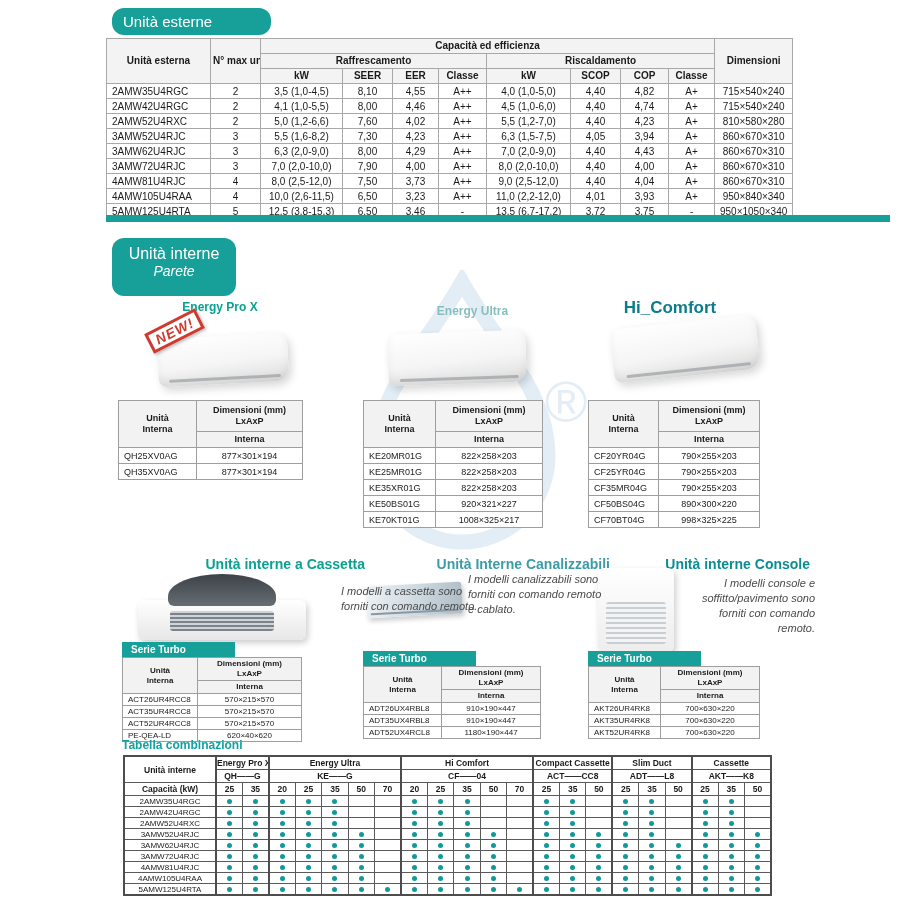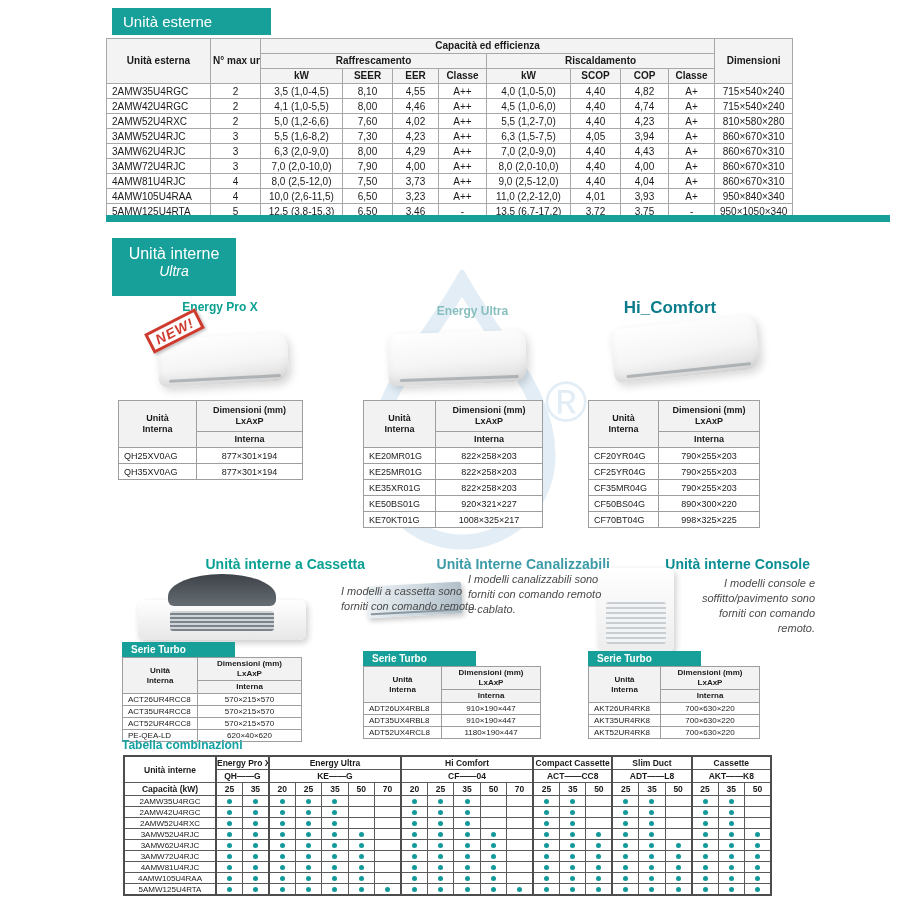--- a/index.html
+++ b/index.html
@@ -6,21 +6,21 @@
     --teal:#17A099;
     --dot:#12999B;
     --wm:#CBDFEF;
     --red:#CE3A2E;
   }
   html,body{margin:0;padding:0;background:#fff;}
   #page{position:relative;width:900px;height:900px;background:#ffffff;overflow:hidden;
         font-family:"Liberation Sans",sans-serif;color:#1a1a1a;}
 
   
-  .tbox{position:absolute;background:var(--teal);color:#fff;}
+  .tbox{position:absolute;background:var(--teal);color:#fff;border-radius:12px;}
   .tbox .l1{font-size:16px;line-height:1.2;}
   .tbox .l2{font-size:14px;font-style:italic;line-height:1.2;}
 
   
   table{border-collapse:collapse;}
   .outdoor{position:absolute;left:106px;top:38px;width:686px;table-layout:fixed;font-size:10px;}
   .outdoor th,.outdoor td{border:1px solid #A8A8A8;text-align:center;padding:0 2px;overflow:hidden;white-space:nowrap;}
   .outdoor thead th{background:#F3F3F3;font-weight:bold;height:14px;line-height:1.2;}
   .outdoor tbody td{background:#fff;height:14px;}
   .outdoor tbody td:first-child{text-align:left;padding-left:5px;}
@@ -246,21 +246,21 @@
           <td>-</td>
           <td>950×1050×340</td>
         </tr>
       </tbody>
   </table>
 
   <div class="teal-strip"></div>
 
   <div class="tbox" style="left:112px;top:238px;width:124px;height:52px;text-align:center;padding-top:6px;">
     <div class="l1">Unità interne</div>
-    <div class="l2">Ultra</div>
+    <div class="l2">Parete</div>
   </div>
 
   <svg class="watermark" width="240" height="300" viewBox="0 0 240 300">
     <path d="M110 12 C150 82 196 122 196 186 A86 86 0 1 1 24 186 C24 122 70 82 110 12 Z" fill="none" stroke="#CBDFEF" stroke-width="15"></path>
     <circle cx="112" cy="196" r="36" fill="none" stroke="#CBDFEF" stroke-width="11"></circle>
     <text x="214" y="152" text-anchor="middle" font-size="58" fill="#CBDFEF">®</text>
   </svg>
 
   <div class="prod-title" style="left:150px;top:300px;width:140px;color:#0AA191;">Energy Pro X</div>
   <div class="prod-title" style="left:400px;top:304px;width:145px;color:#87BFBF;">Energy Ultra</div>

